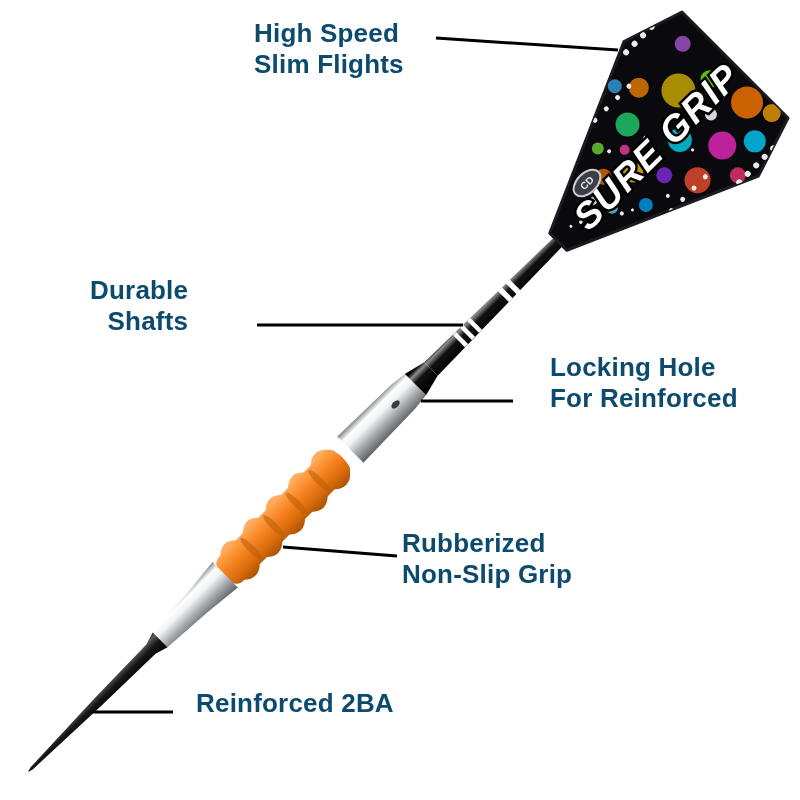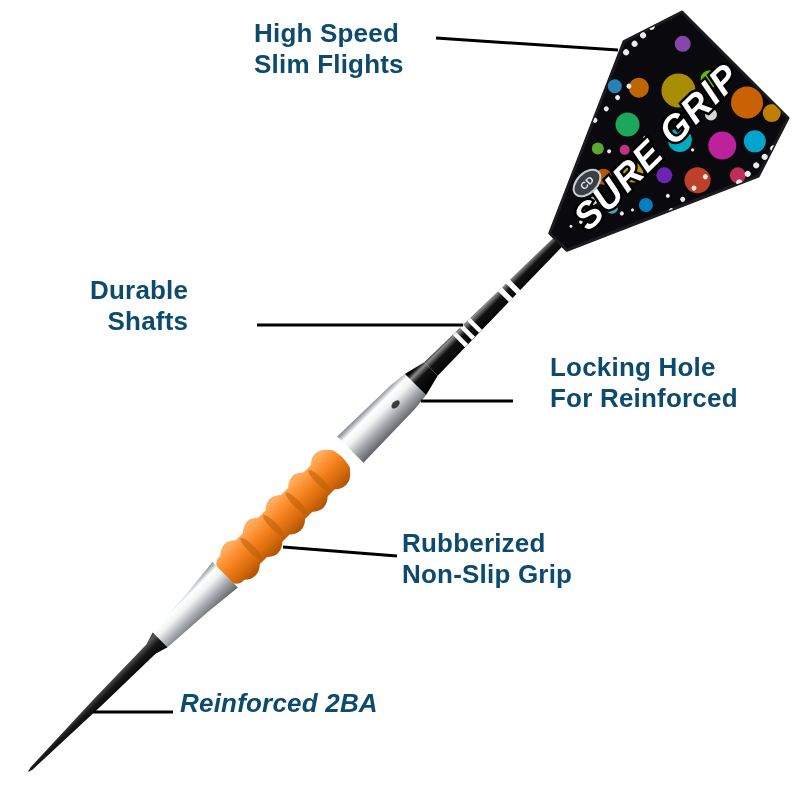--- a/index.html
+++ b/index.html
@@ -182,17 +182,17 @@
   <div class="callout" style="left:518px;top:352px;margin-left:32px;">
     <div>Locking Hole</div>
     <div>For Reinforced</div>
   </div>
 
   <div class="callout" style="left:402px;top:528px;">
     <div>Rubberized</div>
     <div>Non-Slip Grip</div>
   </div>
 
-  <div class="callout" style="left:180px;top:688px;font-style:italic;">
+  <div class="callout" style="left:196px;top:688px;">
     <div>Reinforced 2BA</div>
   </div>
 
 </div>
 
 </body></html>

